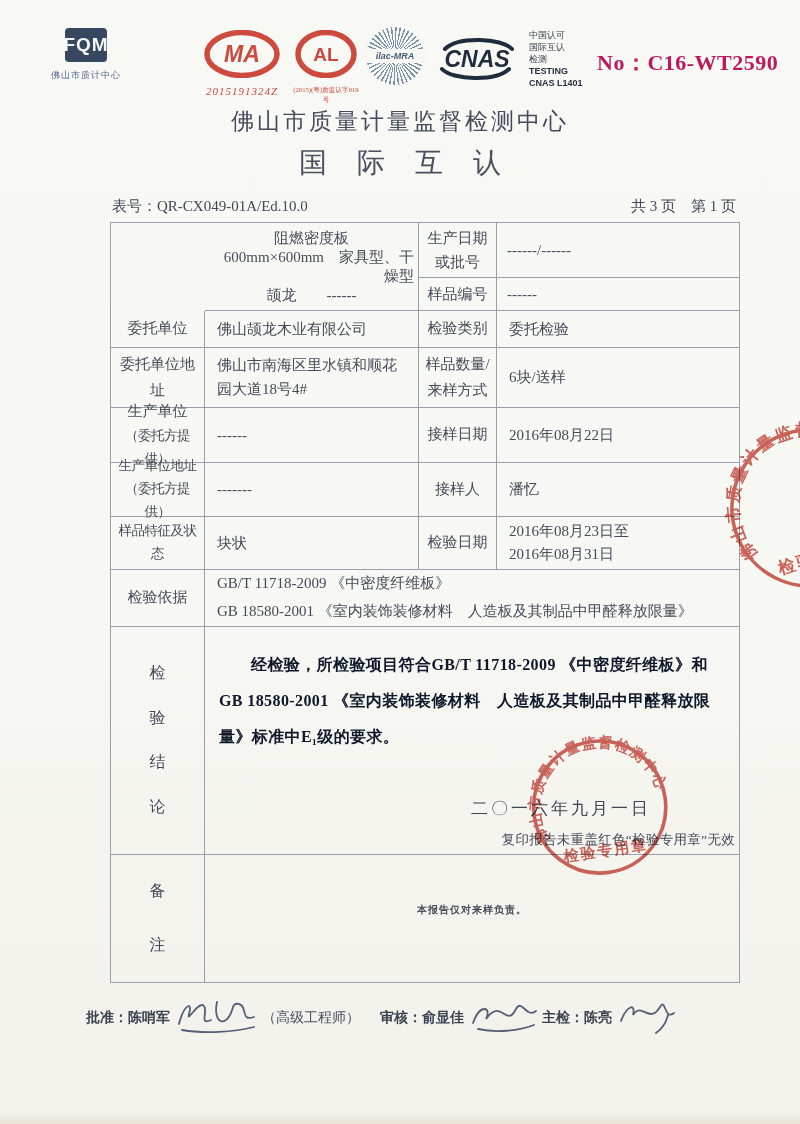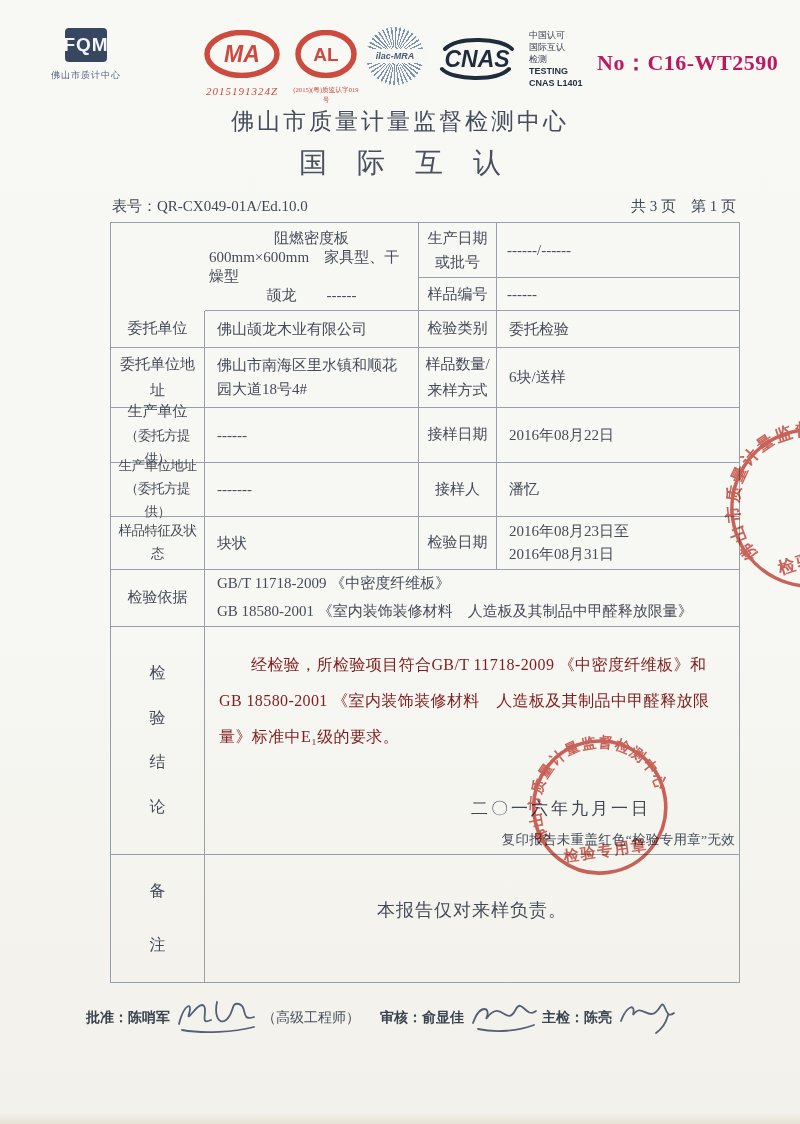--- a/index.html
+++ b/index.html
@@ -56,36 +56,36 @@
     border:1px solid var(--line);display:grid;
     grid-template-columns:94px 214px 78px auto;
     grid-template-rows:88px 37px 60px 55px 54px 53px 57px 228px auto;
     font-size:15px;color:var(--ink);}
   .cell{border-right:1px solid var(--line);border-bottom:1px solid var(--line);
     display:flex;align-items:center;min-width:0;}
   .nr{border-right:none;} .nb{border-bottom:none;}
   .lbl{flex-direction:column;justify-content:center;text-align:center;line-height:1.7;padding:2px;}
   .tight{font-size:13.5px;letter-spacing:-.5px;}
   .val{padding:3px 8px 3px 12px;}
-  .val.center{flex-direction:column;justify-content:space-around;text-align:left;padding:6px 4px;}
+  .val.center{flex-direction:column;justify-content:space-around;text-align:right;padding:6px 4px;}
   .val.lines{flex-direction:column;justify-content:center;align-items:flex-start;line-height:1.55;}
   .split{flex-direction:column;align-items:stretch;padding:0;}
   .subrow{display:flex;flex:1;align-items:center;}
   .subrow.first{border-bottom:1px solid var(--line);flex:0 0 55px;}
   .sublabel{width:78px;align-self:stretch;border-right:1px solid var(--line);display:flex;
     flex-direction:column;justify-content:center;text-align:center;line-height:1.6;}
   .subval{flex:1;padding-left:10px;}
   .vlabel{flex-direction:column;justify-content:space-between;text-align:center;font-size:16px;}
   .vlabel.concl{padding:36px 0;} .vlabel.remark{padding:26px 0;}
   .concl-cell{position:relative;align-items:flex-start;padding:0;display:block;}
   .concl-text{padding:20px 18px 0 14px;font-size:16px;line-height:2.25;text-indent:2em;
-    letter-spacing:.4px;color:#7f1d1d;}
+    letter-spacing:.4px;color:#0f172a;font-weight:bold;}
   .concl-date{position:absolute;right:88px;top:170px;font-size:17px;letter-spacing:3px;color:#3f4654;}
   .concl-note{position:absolute;right:4px;top:204px;font-size:13.5px;letter-spacing:.3px;color:#454c5a;}
-  .remark-cell{justify-content:center;padding-bottom:18px;font-size:18px;letter-spacing:1px;}
+  .remark-cell{justify-content:center;padding-bottom:18px;font-size:10px;letter-spacing:1px;font-weight:bold;}
 
   
   .footer{position:absolute;left:86px;top:1000px;width:660px;display:flex;align-items:center;
     font-family:"Liberation Sans",sans-serif;font-weight:bold;font-size:14px;color:#3a4250;}
   .footer .serif{font-family:"Liberation Serif",serif;font-weight:normal;font-size:14px;color:#49505e;}
   .sig{margin:-6px 2px 0 4px;opacity:.9;}
 
   
   .stamp{position:absolute;mix-blend-mode:multiply;opacity:.82;}
   .stamp-a{left:524px;top:733px;transform:rotate(-8deg);}

